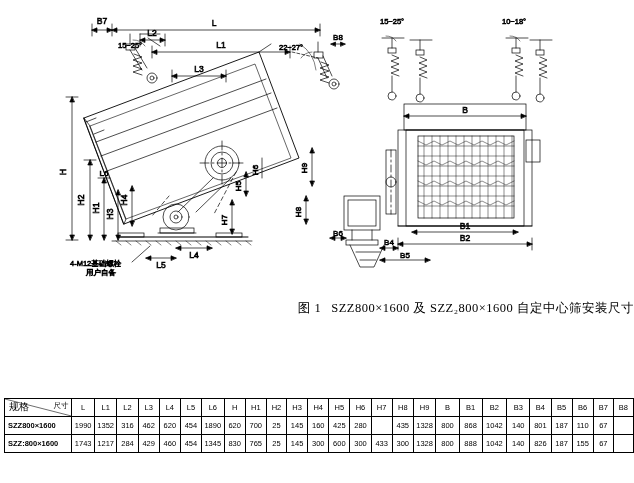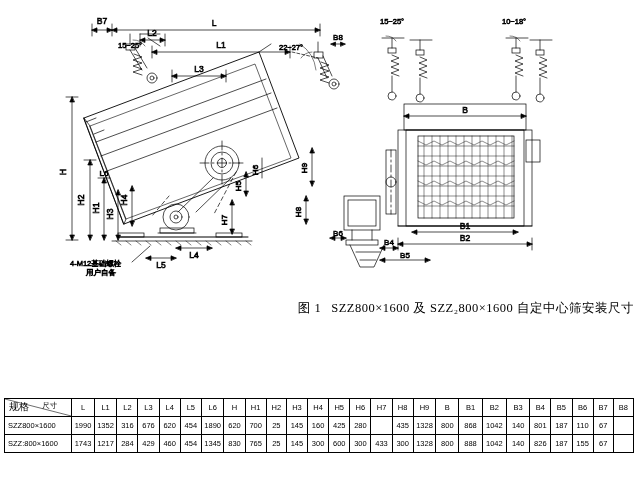--- a/index.html
+++ b/index.html
@@ -3,26 +3,26 @@
 <meta charset="utf-8">
 <style>
   html,body{margin:0;padding:0;background:#fff;}
   body{width:634px;height:483px;font-family:"Liberation Serif",serif;color:#000;position:relative;overflow:hidden;}
   #stage{position:relative;width:634px;height:483px;}
   svg#drawing{position:absolute;left:0;top:0;width:634px;height:330px;}
   .cap{position:absolute;left:0;top:300px;width:634px;text-align:right;font-size:12.5px;letter-spacing:.5px;}
   .cap .num{margin-right:10px;}
   table.spec{position:absolute;left:4px;top:398px;border-collapse:collapse;font-family:"Liberation Sans",sans-serif;font-size:7.5px;}
   table.spec td,table.spec th{border:1px solid #000;text-align:center;padding:0;height:17px;font-weight:normal;}
-  table.spec td.model{width:70px;text-align:left;padding-left:3px;font-size:7.5px;}
+  table.spec td.model{width:70px;text-align:left;padding-left:3px;font-size:7.5px;font-weight:bold;}
   table.spec td.val{width:24px;}
   table.spec td.val.w{width:27px;}
   .corner{position:relative;width:70px;height:34px;padding:0;}
   .corner .tl{position:absolute;left:4px;bottom:2px;font-size:10px;}
-  .corner .br{position:absolute;right:14px;top:2px;font-size:7.5px;}
+  .corner .br{position:absolute;right:3px;top:2px;font-size:7.5px;}
   .corner .slash{position:absolute;left:0;top:0;width:100%;height:100%;}
   svg text{font-family:"Liberation Sans",sans-serif;}
 </style>
 </head>
 <body>
 
 <div id="stage">
 
   <svg id="drawing" viewBox="0 0 634 330">
     <g fill="none" stroke="#000" stroke-width="0.7" stroke-linecap="round">
@@ -376,21 +376,21 @@
       <td class="val">B5</td>
       <td class="val">B6</td>
       <td class="val">B7</td>
       <td class="val">B8</td>
     </tr>
     <tr>
       <td class="model">SZZ800×1600</td>
       <td class="val">1990</td>
       <td class="val">1352</td>
       <td class="val">316</td>
-      <td class="val">676</td>
+      <td class="val">462</td>
       <td class="val">620</td>
       <td class="val">454</td>
       <td class="val">1890</td>
       <td class="val">620</td>
       <td class="val">700</td>
       <td class="val">25</td>
       <td class="val">145</td>
       <td class="val">160</td>
       <td class="val">425</td>
       <td class="val">280</td>

